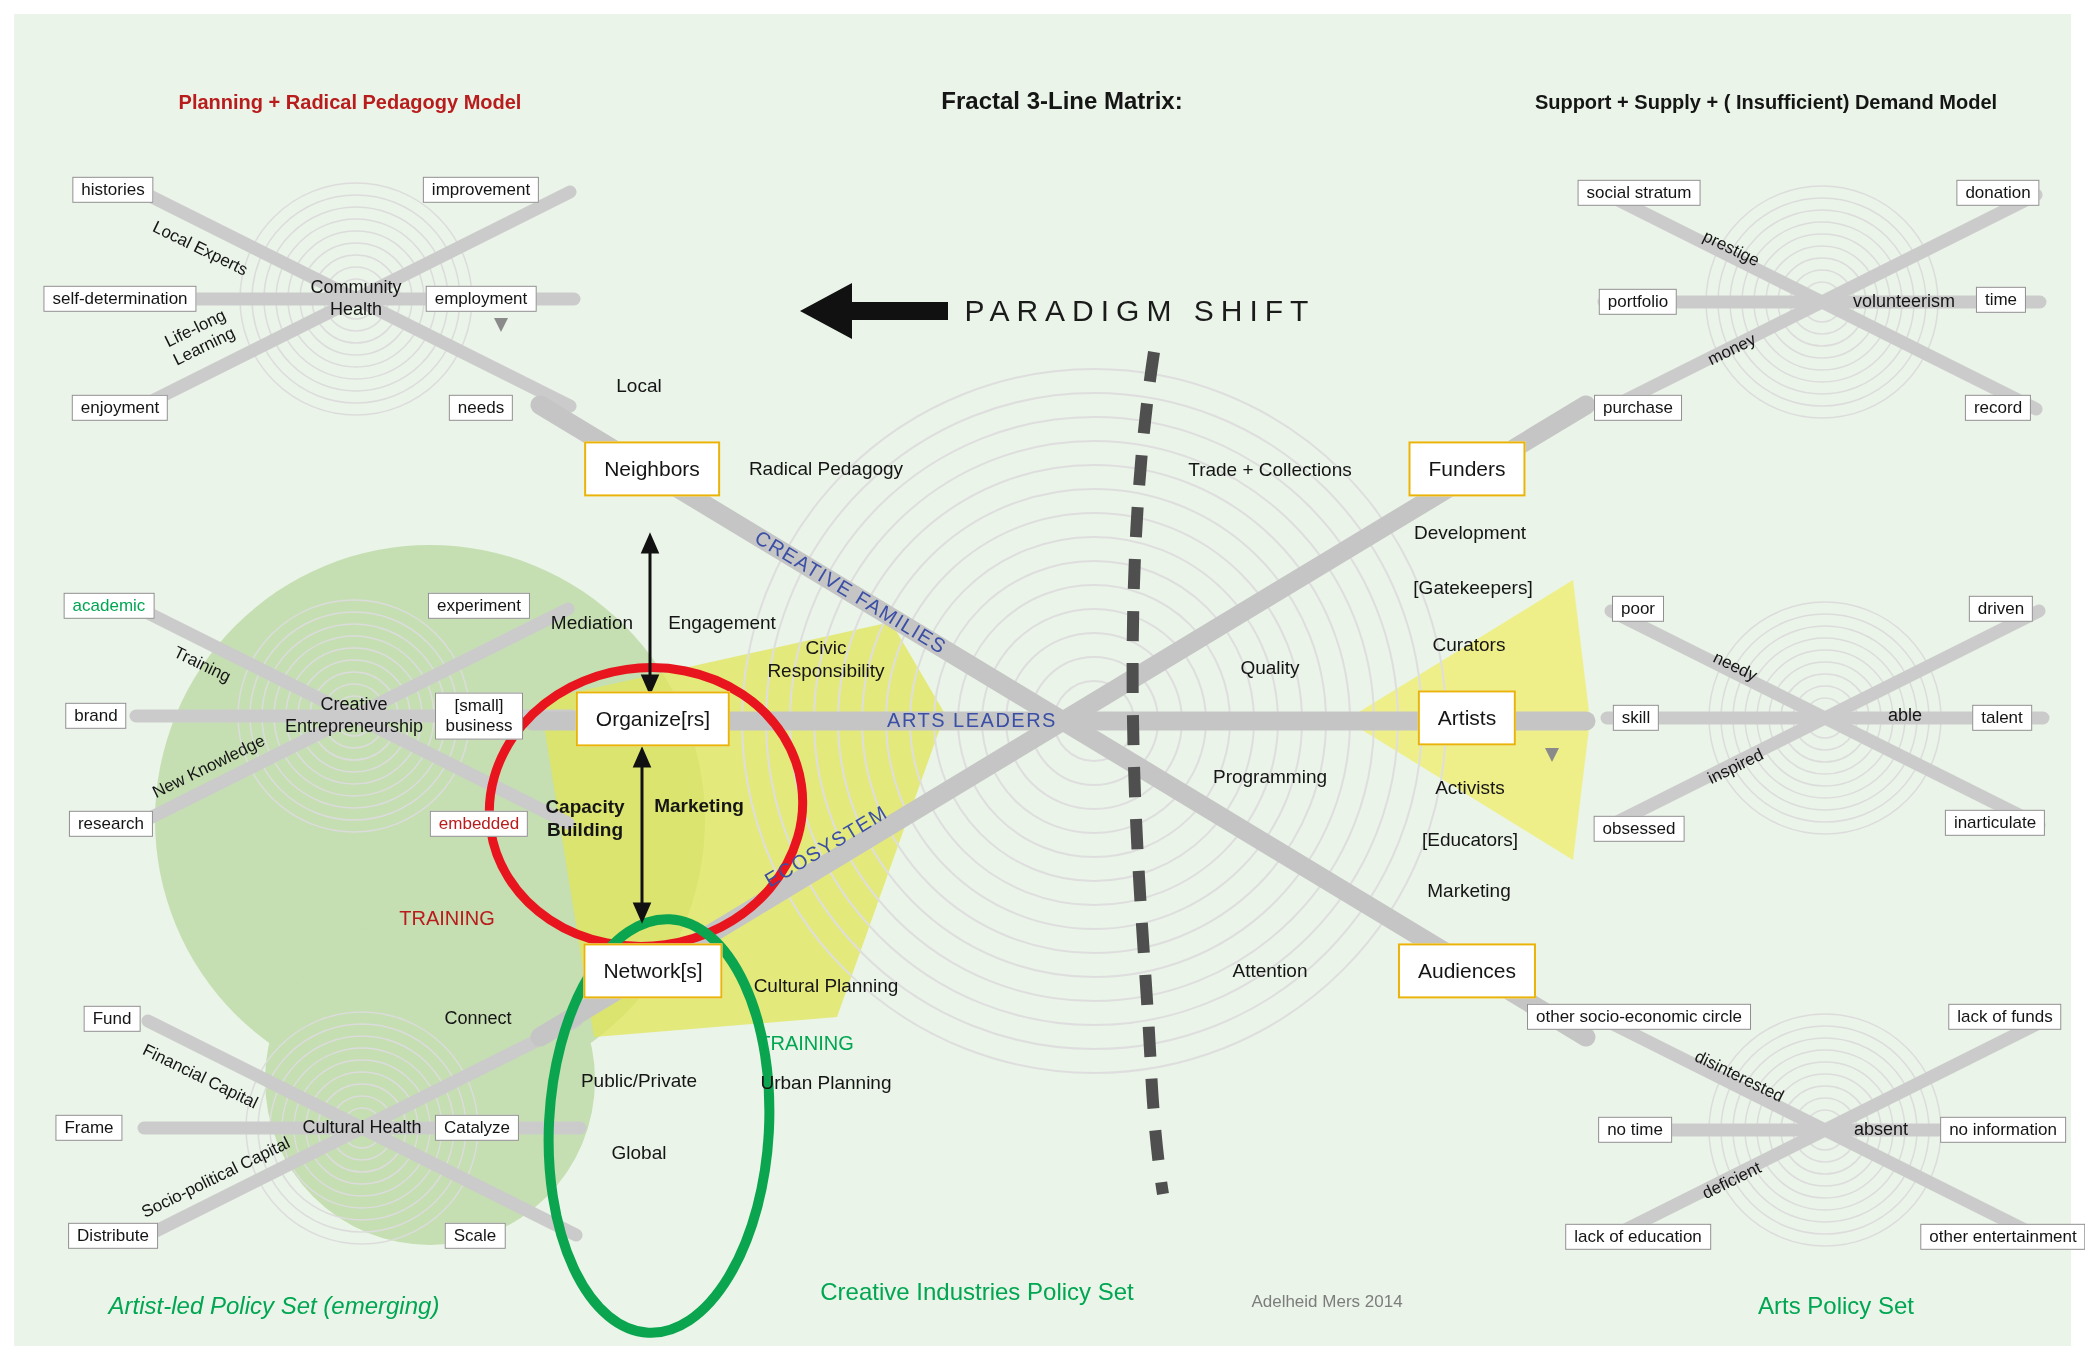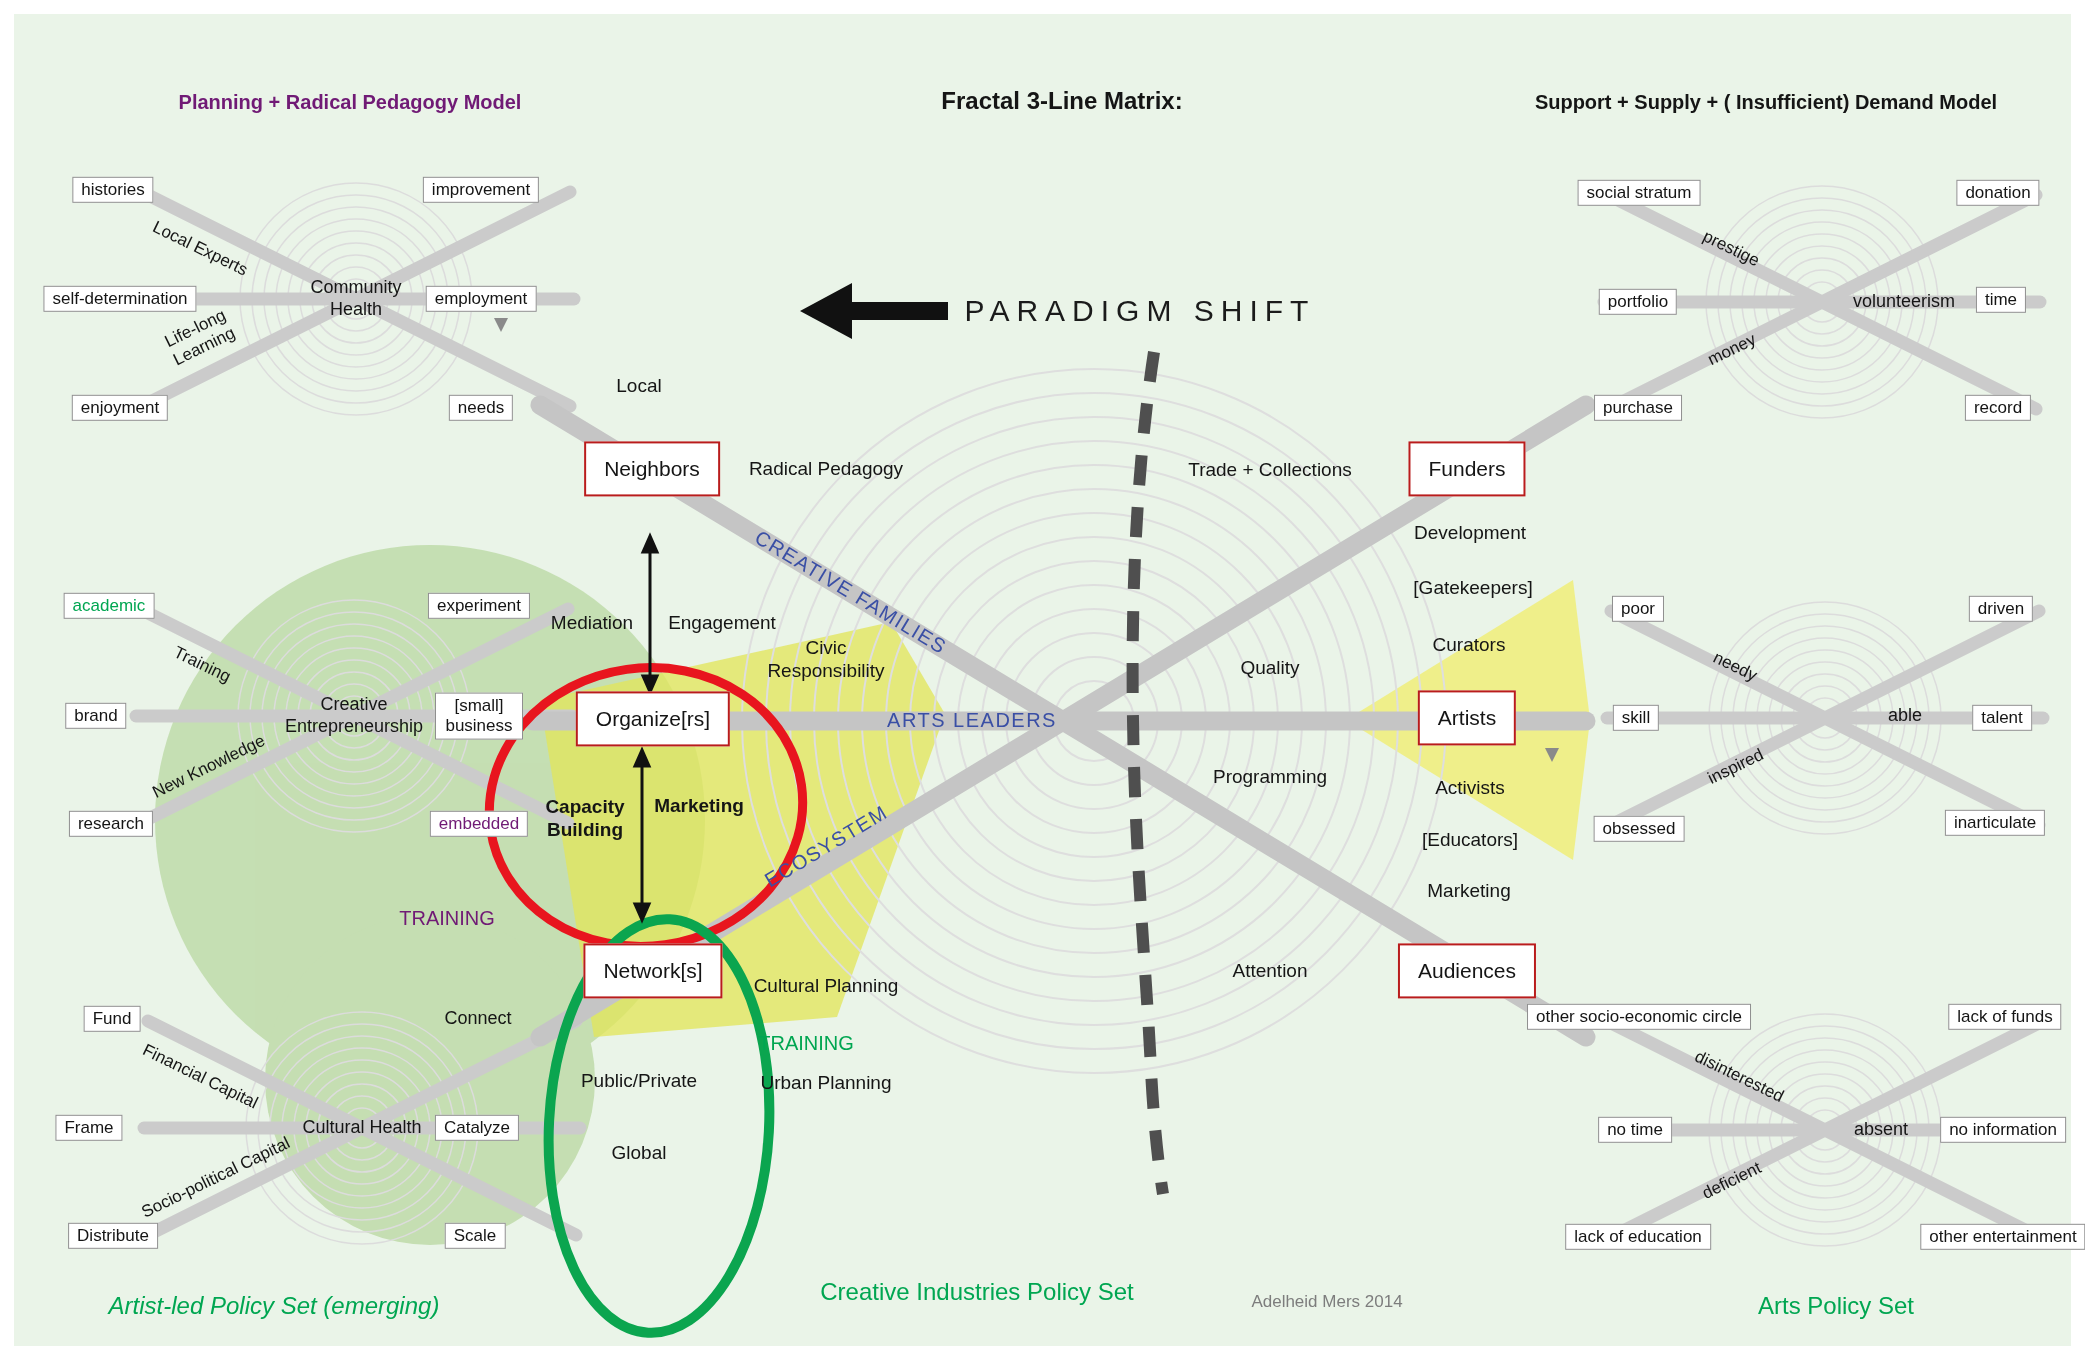--- a/index.html
+++ b/index.html
@@ -4,26 +4,26 @@
 <style>
   *{box-sizing:border-box;margin:0;padding:0}
   html,body{width:2085px;height:1360px;background:#fff;font-family:"Liberation Sans",sans-serif;}
   #stage{position:relative;width:2085px;height:1360px;overflow:hidden;background:#fff;}
   #panel{position:absolute;left:14px;top:14px;right:14px;bottom:14px;background:#eaf4e8;}
   svg.gfx{position:absolute;left:0;top:0;}
   .lbl{position:absolute;transform:translate(-50%,-50%);white-space:nowrap;font-size:19px;color:#151515;line-height:1.2;z-index:3;}
   .sm{font-size:17px;}
   .ctr{text-align:center;white-space:normal;}
   .sb{background:#fff;border:1px solid #8f8f8f;padding:2px 8px;font-size:17px;}
-  .bb{background:#fff;border:2px solid #b91c1c;padding:13px 18px;font-size:21px;}
+  .bb{background:#fff;border:2px solid #eab308;padding:13px 18px;font-size:21px;}
   .rotu{transform:translate(-50%,-50%) rotate(26deg);}
   .rotd{transform:translate(-50%,-50%) rotate(-26deg);}
   .rotmu{transform:translate(-50%,-50%) rotate(31deg);}
   .rotmd{transform:translate(-50%,-50%) rotate(-31deg);}
-  .red{color:#701a75}
+  .red{color:#b91c1c}
   .green{color:#00a651}
   .blue{color:#3a4fa5;letter-spacing:1.5px;}
   .b{font-weight:bold}
   .i{font-style:italic}
   .gray{color:#7d7d7d}
   .secc{background:#fff;border:3px solid #111;padding:14px 46px;font-size:46px;letter-spacing:.5px;}
   .rings circle{fill:none;stroke:#dcdcdc;stroke-width:1.5}
   .ringsc circle{fill:none;stroke:#dedede;stroke-width:2}
 </style>
 </head>

